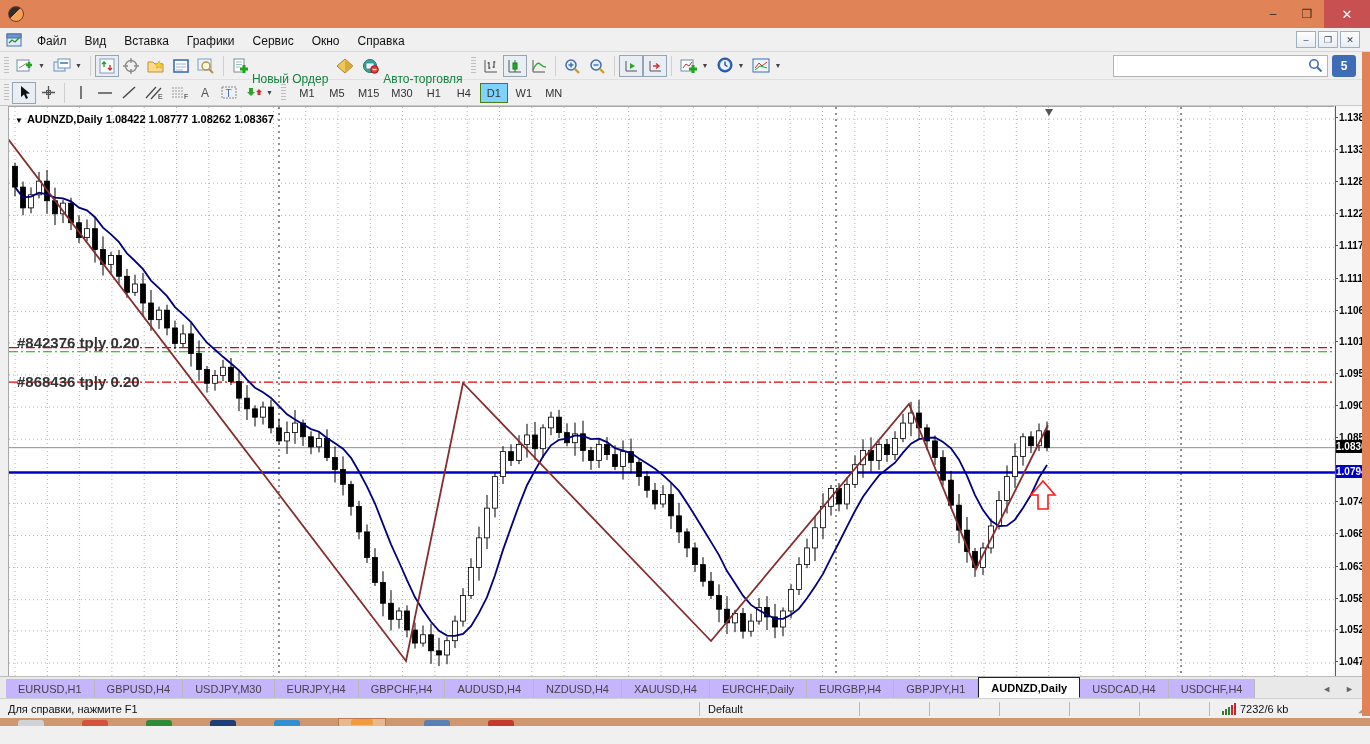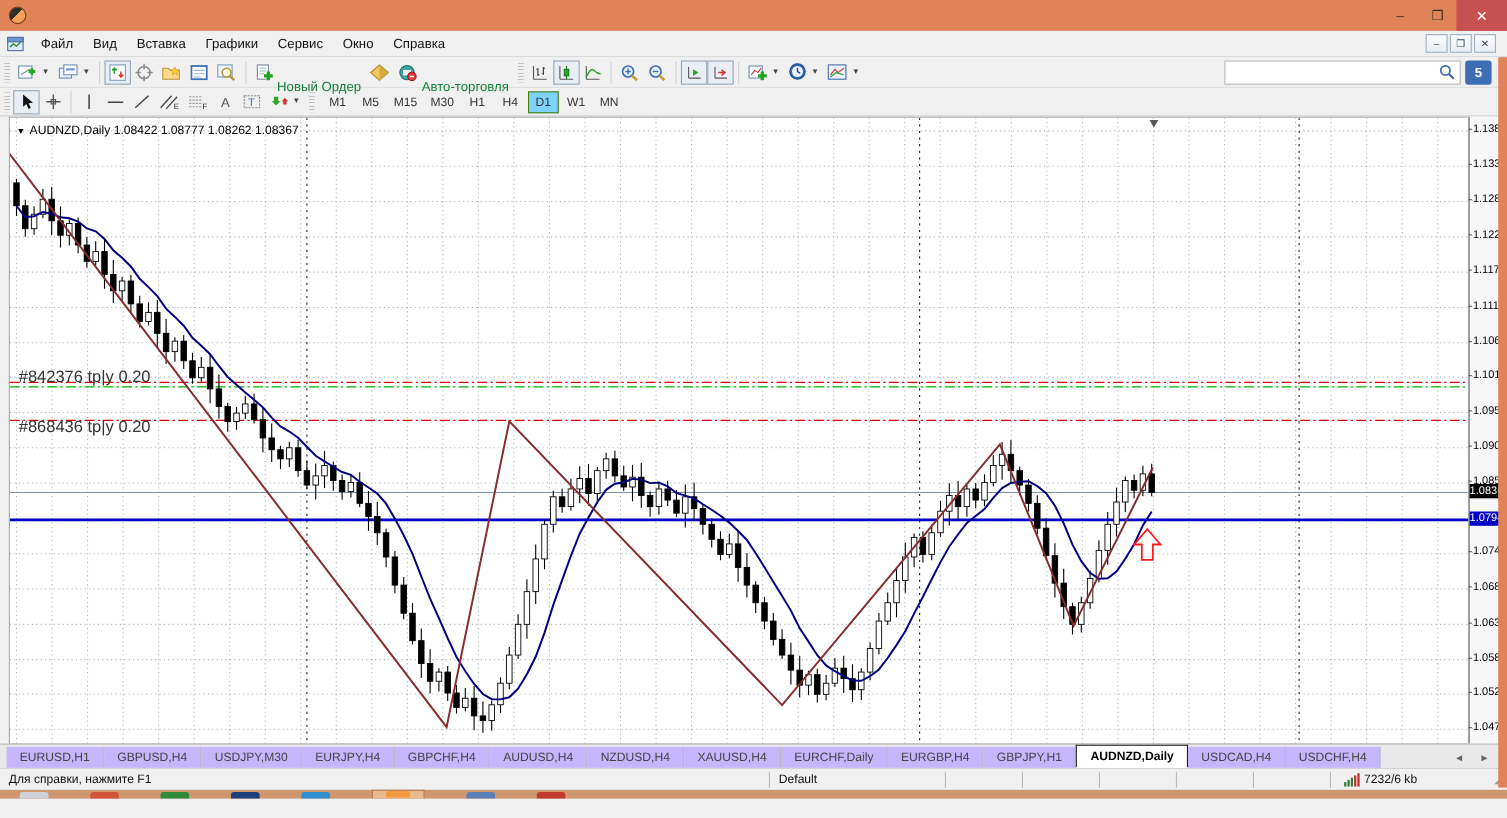--- a/index.html
+++ b/index.html
@@ -37,21 +37,21 @@
   .tfbtn { height:20px; min-width:28px; padding:0 4px; display:flex; align-items:center; justify-content:center;
            font-size:11px; color:#333; border:1px solid transparent; }
   .tfbtn.active { border:1px solid #4d7c0f; background:#7dd3fc; }
   .searchbox { margin-left:auto; margin-right:14px; display:flex; align-items:center; }
   .search-input { width:215px; height:22px; border:1px solid #b4b4b4; background:#fff; position:relative;
                   display:flex; align-items:center; justify-content:flex-end; padding-right:4px; }
   .badge-btn { width:24px; height:22px; margin-left:4px; background:#3f6db5; border-radius:3px;
                color:#fff; font-size:12px; font-weight:bold; display:flex; align-items:center; justify-content:center; }
 
   
-  .chart-zone { position:relative; height:570px; background:#f0f0f0; }
+  .chart-zone { position:relative; height:570px; background:#f0f0f0;font-weight:bold; }
   .plot { position:absolute; left:8px; top:0; width:1326px; height:570px; background:#fff;
           border-left:1px solid #a8a8a8; border-top:1px solid #a8a8a8; }
   .plot svg { position:absolute; left:0; top:0; }
   .ohlc-line { position:absolute; left:6px; top:6px; font-size:11px; color:#000; background:transparent; z-index:5; }
   .ohlc-line .tri { font-size:8px; margin-right:4px; }
   .order-label { position:absolute; font-size:15px; color:#333; z-index:4; background:transparent; }
   .price-axis { position:absolute; left:1335px; top:0; width:27px; height:588px; background:#f7f7f7;
                 border-left:1px solid #5a5a5a; font-size:10px; }
   .ptick { position:absolute; left:3px; color:#000; }
   .ptick:before { content:""; position:absolute; left:-4px; top:5px; width:3px; height:1px; background:#555; }
@@ -692,21 +692,21 @@
         <polyline points="6,80.1 14,90.5 22,89.6 30,85.7 38,87.3 46,90.6 54,91.4 62,94.4 70,100.7 78,103.3 86,110.2 94,120.6 102,127.4 110,135.2 118,146.4 126,154.0 134,162.2 142,173.6 150,181.1 158,189.1 166,200.1 174,207.3 182,215.0 190,225.7 198,235.7 206,242.7 214,249.8 222,256.5 230,263.3 238,272.7 246,280.7 254,285.3 262,290.9 270,299.1 278,307.3 286,312.5 294,317.3 302,322.1 310,324.7 318,331.0 326,336.2 334,341.7 342,350.9 350,364.5 358,379.6 366,396.5 374,417.1 382,437.3 390,455.0 398,473.2 406,490.3 414,503.2 422,514.8 430,523.9 438,528.6 446,528.8 454,526.9 462,519.1 470,505.9 478,490.1 486,468.3 494,442.9 502,420.4 510,398.3 518,378.2 526,363.4 534,349.6 542,338.3 550,332.8 558,331.6 566,328.3 574,329.0 582,332.2 590,331.7 598,335.1 606,341.2 614,343.6 622,346.1 630,351.4 638,356.4 646,361.8 654,368.1 662,375.7 670,383.9 678,395.9 686,408.7 694,421.8 702,434.9 710,448.1 718,464.1 726,476.3 734,488.7 742,497.9 750,503.2 758,507.7 766,511.6 774,511.9 782,507.7 790,501.6 798,491.2 806,479.5 814,466.9 822,450.8 830,435.5 838,419.6 846,404.0 854,389.8 862,378.8 870,368.4 878,362.0 886,355.7 894,345.6 902,336.7 910,332.1 918,330.9 926,330.5 934,335.0 942,341.3 950,352.7 958,368.8 966,388.1 974,403.1 982,413.8 990,419.1 998,418.7 1006,412.6 1014,400.9 1022,387.7 1030,370.6 1038,358.0" fill="none" stroke="#000080" stroke-width="1.8"></polyline>
         <polyline points="-4,28 397,554 454,276 702,534 900,297 967,462 1039,318" fill="none" stroke="#862d2d" stroke-width="1.8"></polyline>
         <path d="M1034 374 L1022 388 H1029 V402 H1039 V388 H1046 Z" fill="#fff" stroke="#ff1a1a" stroke-width="1.6"></path>
         <path d="M1036 2 h8 l-4 7 z" fill="#555"></path>
       </svg>
     <div class="ohlc-line">
       <span class="tri">▼</span><span id="ohlc-text">AUDNZD,Daily  1.08422 1.08777 1.08262 1.08367</span>
     </div>
     <div id="order-labels">
         <div class="order-label" style="left: 8px; top: 226.599px;">#842376 tp|y 0.20</div>
-        <div class="order-label" style="left: 8px; top: 273px;">#868436 tp|y 0.20</div>
+        <div class="order-label" style="left: 8px; top: 266px;">#868436 tp|y 0.20</div>
       </div>
   </div>
   <div class="price-axis" id="price-axis">
       <span class="ptick" style="top: 6px;">1.13895</span>
       <span class="ptick" style="top: 38.1049px;">1.13355</span>
       <span class="ptick" style="top: 70.2098px;">1.12815</span>
       <span class="ptick" style="top: 102.315px;">1.12275</span>
       <span class="ptick" style="top: 134.42px;">1.11735</span>
       <span class="ptick" style="top: 166.525px;">1.11195</span>
       <span class="ptick" style="top: 198.63px;">1.10655</span>

